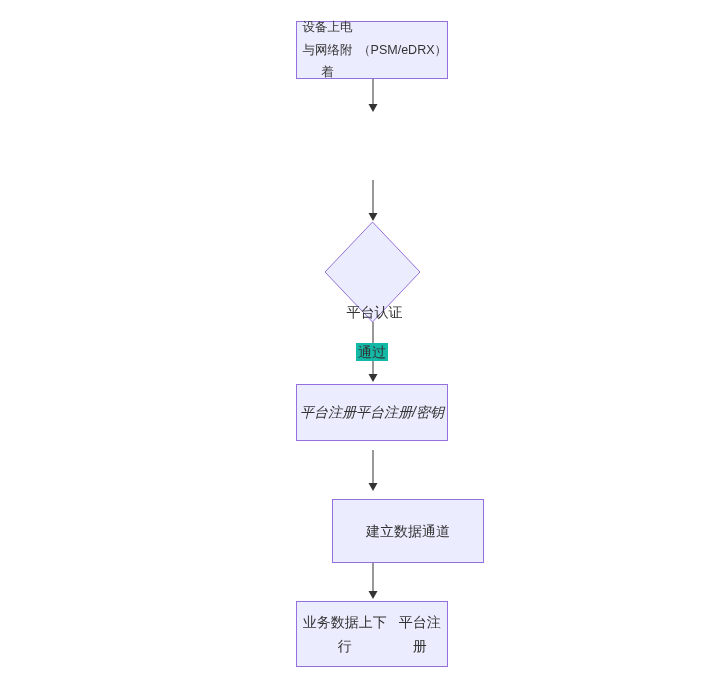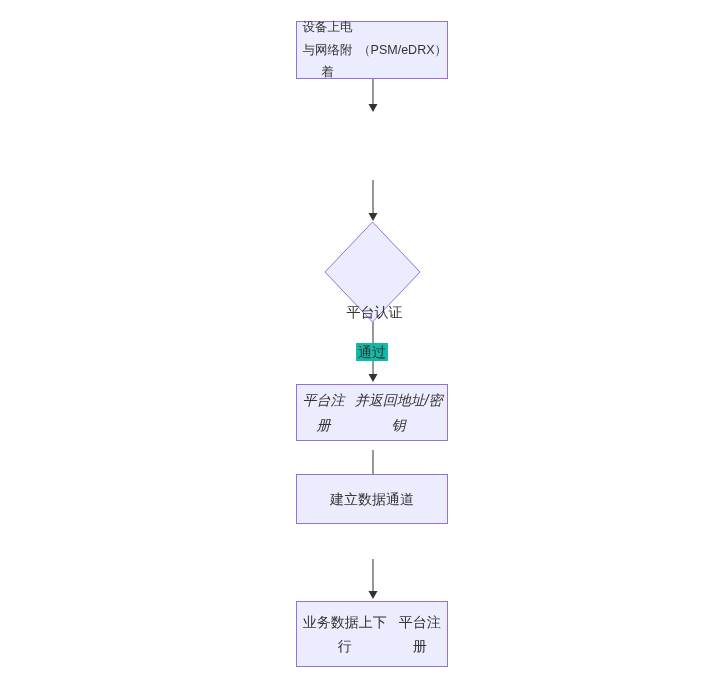--- a/index.html
+++ b/index.html
@@ -35,21 +35,21 @@
     flex-direction: row;
     align-items: center;
     justify-content: center;
     text-align: center;
     font-size: 14px;
     line-height: 1.75;
   }
   .node-power    { top: 21px;  height: 58px; font-size: 12.5px; line-height: 1.8; }
   .node-bootstrap{ top: 113px; height: 67px; }
   .node-register { top: 384px; height: 57px; font-style: italic; }
-  .node-channel  { top: 474px; height: 50px; }
+  .node-channel  { top: 499px; height: 64px; margin-left: 36px; }
   .node-business { top: 601px; height: 66px; }
   .diamond-label {
     position: absolute;
     left: 327px;
     top: 222px;
     width: 95px;
     height: 100px;
     display: flex;
     align-items: flex-end;
     justify-content: center;
@@ -103,21 +103,21 @@
 
 
   <div class="diamond-label">
     <span>平台认证</span>
   </div>
 
   <div class="edge-label">通过</div>
 
   <div class="node node-register">
     <span class="line">平台注册</span>
-    <span class="line">并返回地址/密钥</span>
+    <span class="line">平台注册/密钥</span>
   </div>
 
   <div class="node node-channel">
     <span class="line">建立数据通道</span>
   </div>
 
   <div class="node node-business">
     <span class="line">业务数据上下行</span>
     <span class="line">平台注册</span>
   </div>

